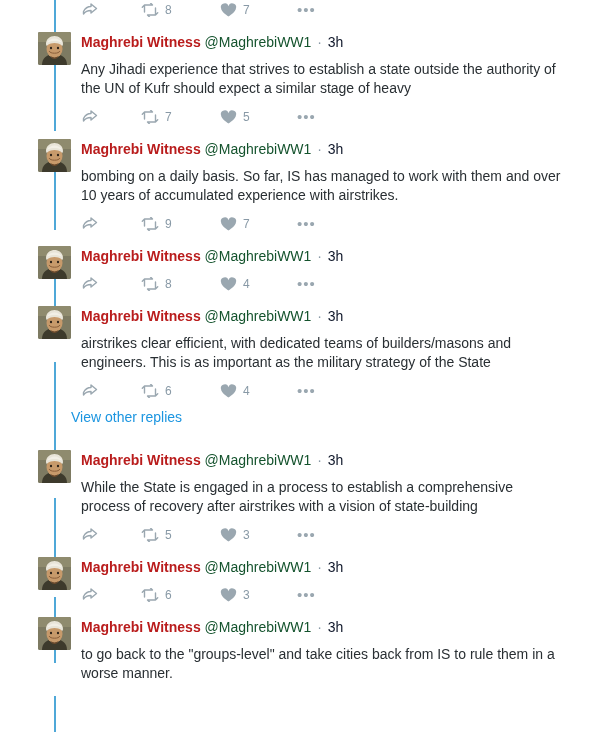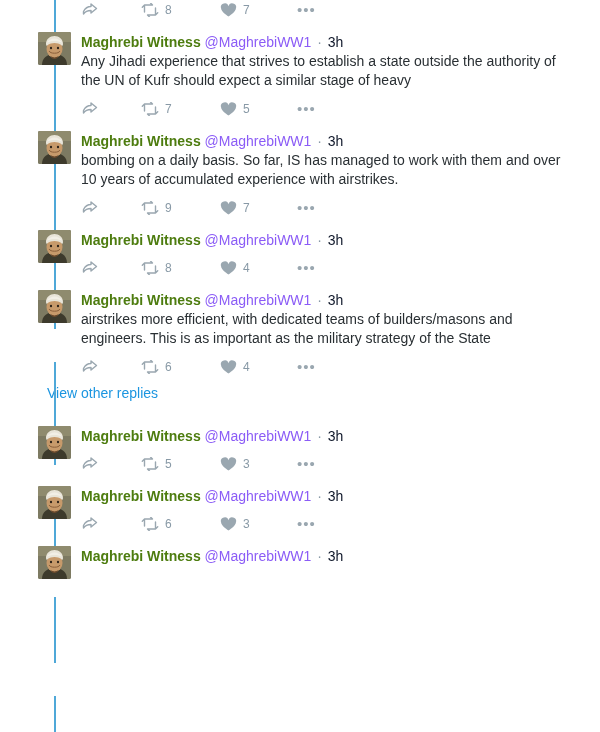--- a/index.html
+++ b/index.html
@@ -61,39 +61,39 @@
   }
 
   .tweet-head {
     font-size: 14px;
     line-height: 18px;
     white-space: nowrap;
     overflow: hidden;
   }
   .name {
     font-weight: bold;
-    color: #4d7c0f;
+    color: #b91c1c;
   }
   .handle {
-    color: #8b5cf6;
+    color: #14532d;
     font-weight: normal;
   }
   .sep {
     color: #8899a6;
     padding: 0 2px;
   }
   .time {
     color: #0f172a;
   }
 
   .tweet-text {
     font-size: 14px;
     line-height: 19px;
     color: #292f33;
-    margin-top: 1px;
+    margin-top: 9px;
     max-width: 480px;
   }
 
   
   .actions {
     display: flex;
     align-items: center;
     margin-top: 9px;
     margin-bottom: 4px;
     height: 20px;
@@ -127,21 +127,21 @@
   .dots {
     letter-spacing: 1px;
     font-size: 15px;
     line-height: 10px;
     color: #9aa7b0;
   }
 
   .view-other {
     font-size: 14px;
     color: #1b95e0;
-    padding-left: 47px;
+    padding-left: 71px;
     padding-top: 4px;
     padding-bottom: 10px;
     cursor: pointer;
   }
 
   .top-actions {
     padding-left: 71px;
   }
 
   .gap {
@@ -372,21 +372,21 @@
           <path d="M13 24c1 1 2 1.4 3.5 1.4S19 25 20 24c0 2-1.5 3-3.5 3S13 26 13 24z" fill="#6b4a2d"></path>
         </svg>
       </div>
       <div class="tweet-body">
         <div class="tweet-head">
           <span class="name">Maghrebi Witness</span>
           <span class="handle">@MaghrebiWW1</span>
           <span class="sep">·</span>
           <span class="time">3h</span>
         </div>
-        <div class="tweet-text">airstrikes more efficient, with dedicated teams of builders/masons and engineers. This is as important as the military strategy of the State</div>
+        <div class="tweet-text">airstrikes clear efficient, with dedicated teams of builders/masons and engineers. This is as important as the military strategy of the State</div>
         <div class="actions">
           <div class="action a-reply">
             <span class="act-icon">
               <svg width="16" height="14" viewBox="0 0 16 14">
                     <path d="M1.5 8.5c2-4 5-5 7.5-5V1l5.5 4.5L9 10V7.5C6.5 7.5 3.5 8 1.5 11z" fill="none" stroke="#9aa7b0" stroke-width="1.4" stroke-linejoin="round"></path>
                   </svg>
             </span>
             <span class="count"></span>
           </div>
           <div class="action a-rt">
@@ -430,20 +430,21 @@
           <path d="M13 24c1 1 2 1.4 3.5 1.4S19 25 20 24c0 2-1.5 3-3.5 3S13 26 13 24z" fill="#6b4a2d"></path>
         </svg>
       </div>
       <div class="tweet-body">
         <div class="tweet-head">
           <span class="name">Maghrebi Witness</span>
           <span class="handle">@MaghrebiWW1</span>
           <span class="sep">·</span>
           <span class="time">3h</span>
         </div>
+        <div class="tweet-text">While the State is engaged in a process to establish a comprehensive process of recovery after airstrikes with a vision of state-building</div>
         <div class="actions">
           <div class="action a-reply">
             <span class="act-icon">
               <svg width="16" height="14" viewBox="0 0 16 14">
                     <path d="M1.5 8.5c2-4 5-5 7.5-5V1l5.5 4.5L9 10V7.5C6.5 7.5 3.5 8 1.5 11z" fill="none" stroke="#9aa7b0" stroke-width="1.4" stroke-linejoin="round"></path>
                   </svg>
             </span>
             <span class="count"></span>
           </div>
           <div class="action a-rt">
@@ -542,20 +543,21 @@
           <path d="M13 24c1 1 2 1.4 3.5 1.4S19 25 20 24c0 2-1.5 3-3.5 3S13 26 13 24z" fill="#6b4a2d"></path>
         </svg>
       </div>
       <div class="tweet-body">
         <div class="tweet-head">
           <span class="name">Maghrebi Witness</span>
           <span class="handle">@MaghrebiWW1</span>
           <span class="sep">·</span>
           <span class="time">3h</span>
         </div>
+        <div class="tweet-text">to go back to the "groups-level" and take cities back from IS to rule them in a worse manner.</div>
 
       </div>
     </div>
   </div>
 </div>
 
 <div class="thread-line" style="background: rgb(79, 168, 216); top: 0px; height: 32px;"></div>
     <div class="thread-line" style="background: rgb(79, 168, 216); top: 65px; height: 66px;"></div>
     <div class="thread-line" style="background: rgb(79, 168, 216); top: 164px; height: 66px;"></div>
     <div class="thread-line" style="background: rgb(79, 168, 216); top: 263px; height: 66px;"></div>

